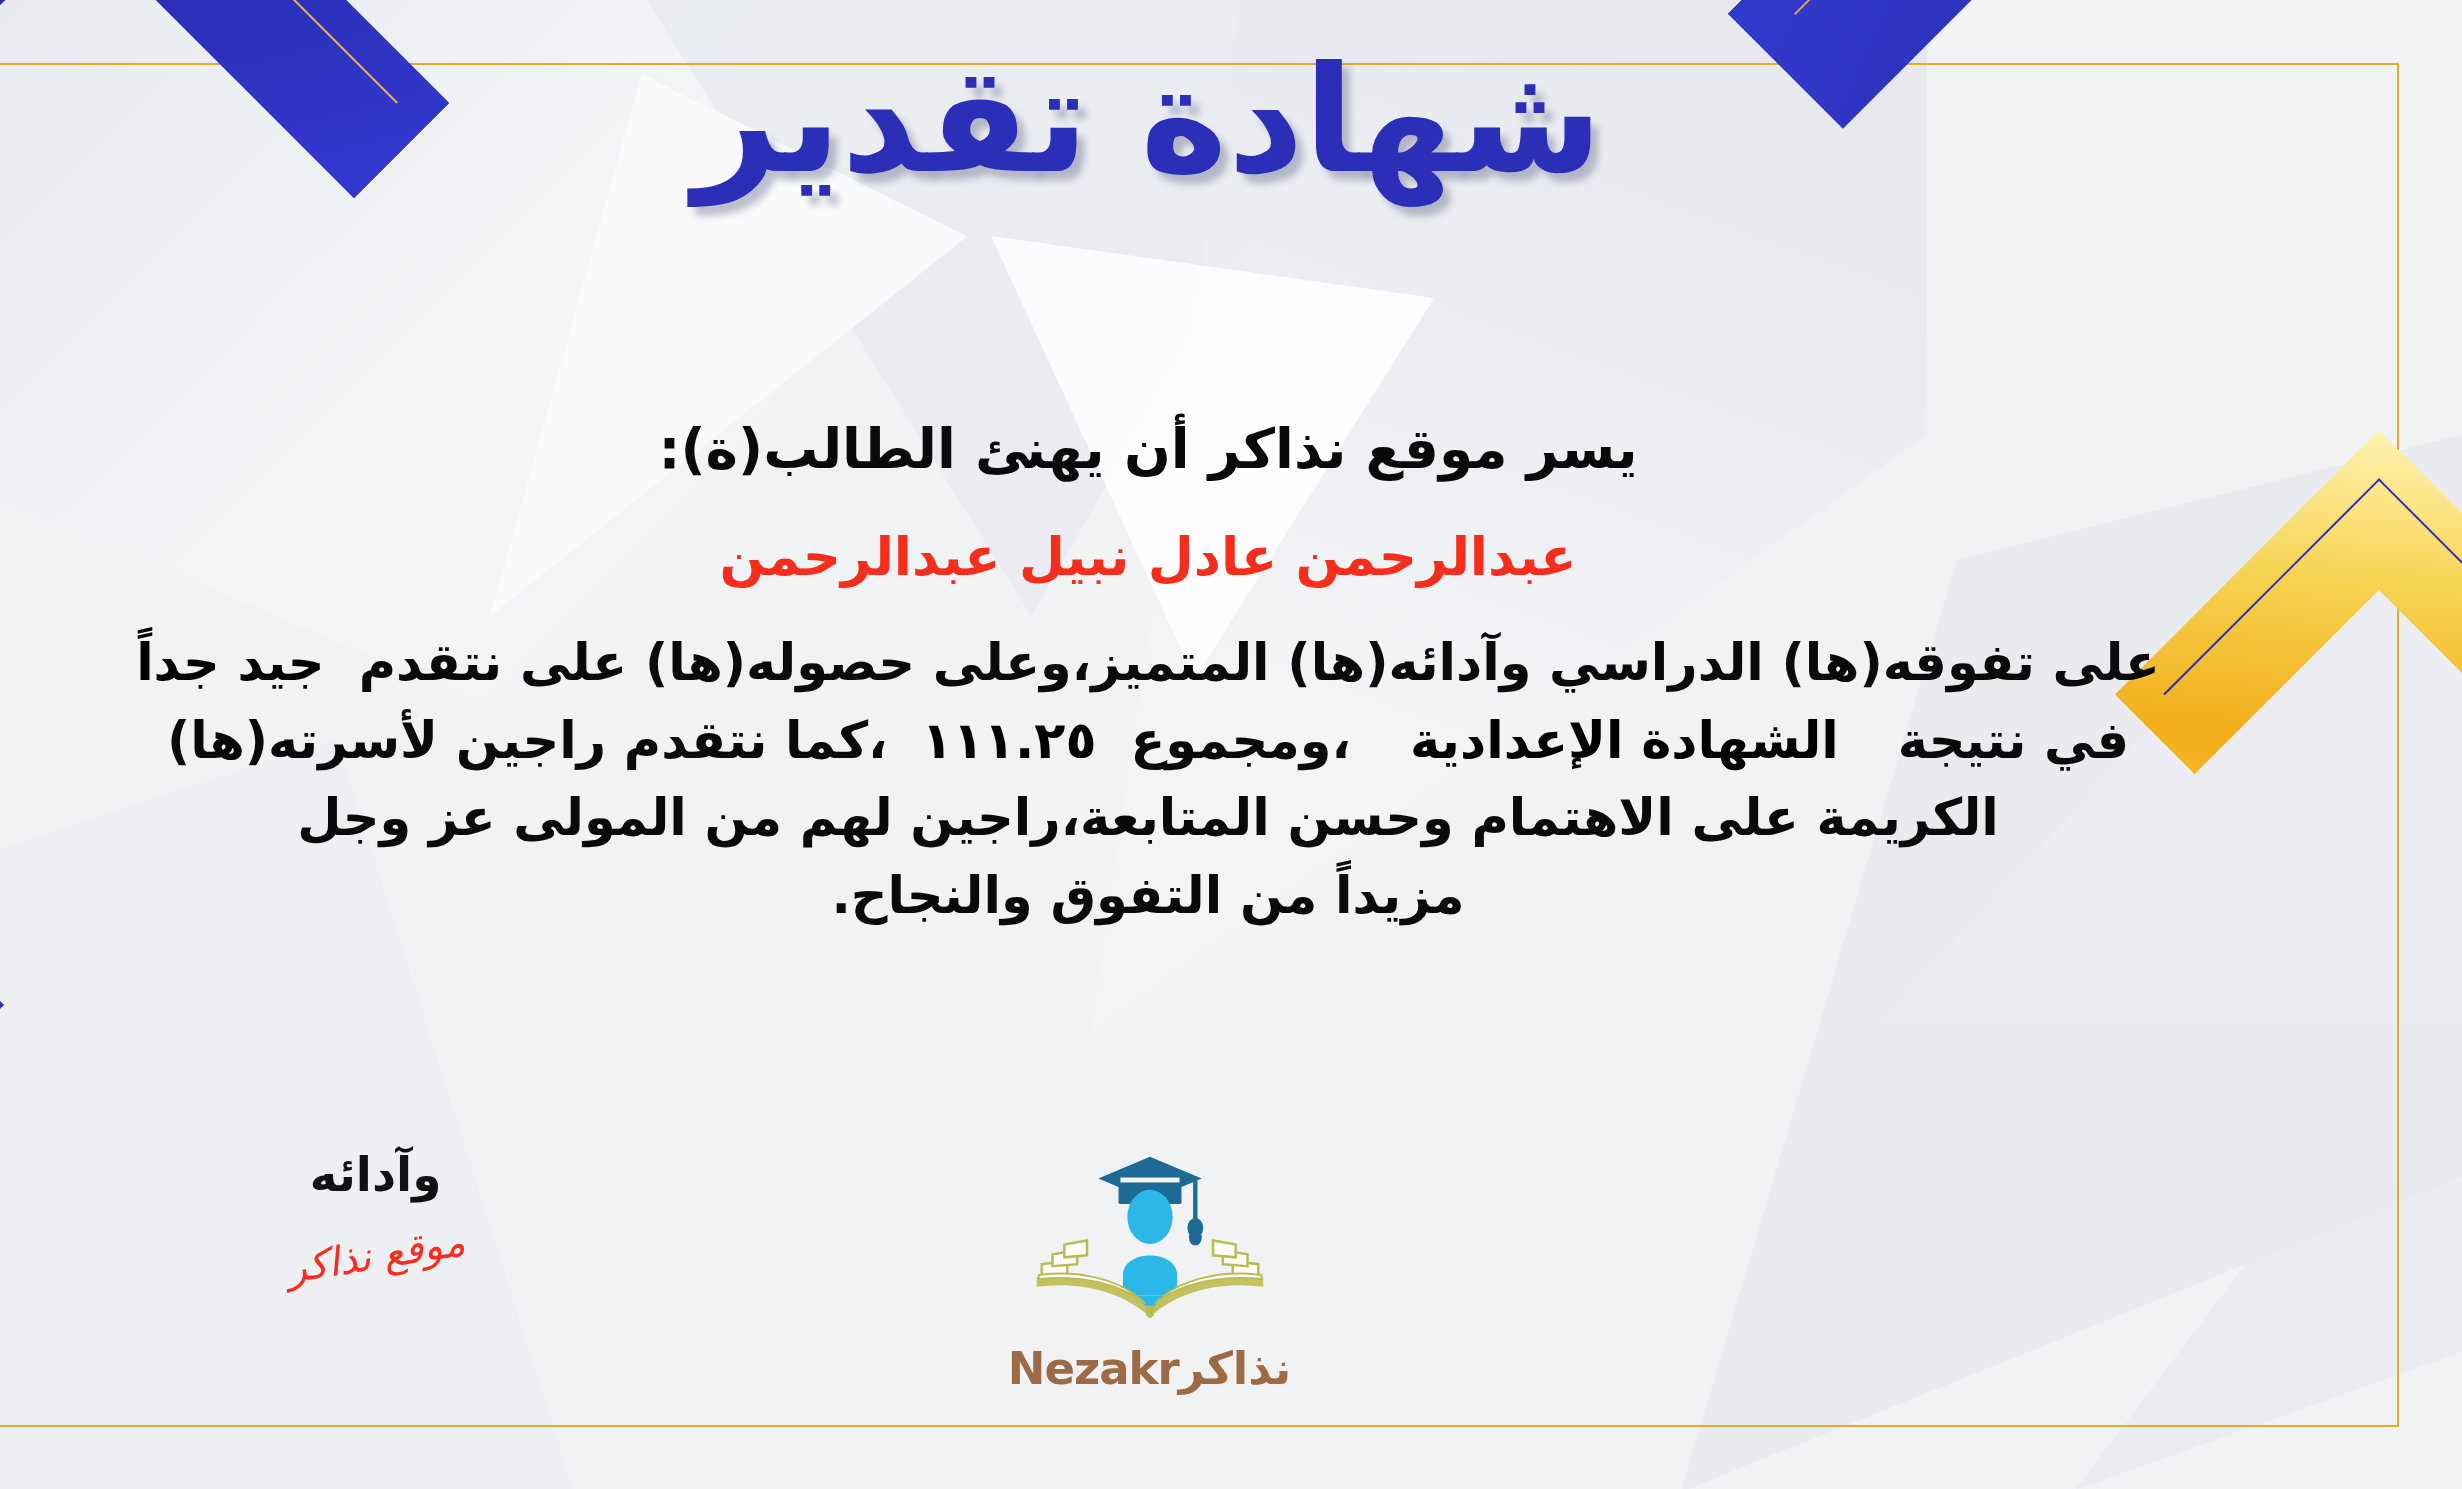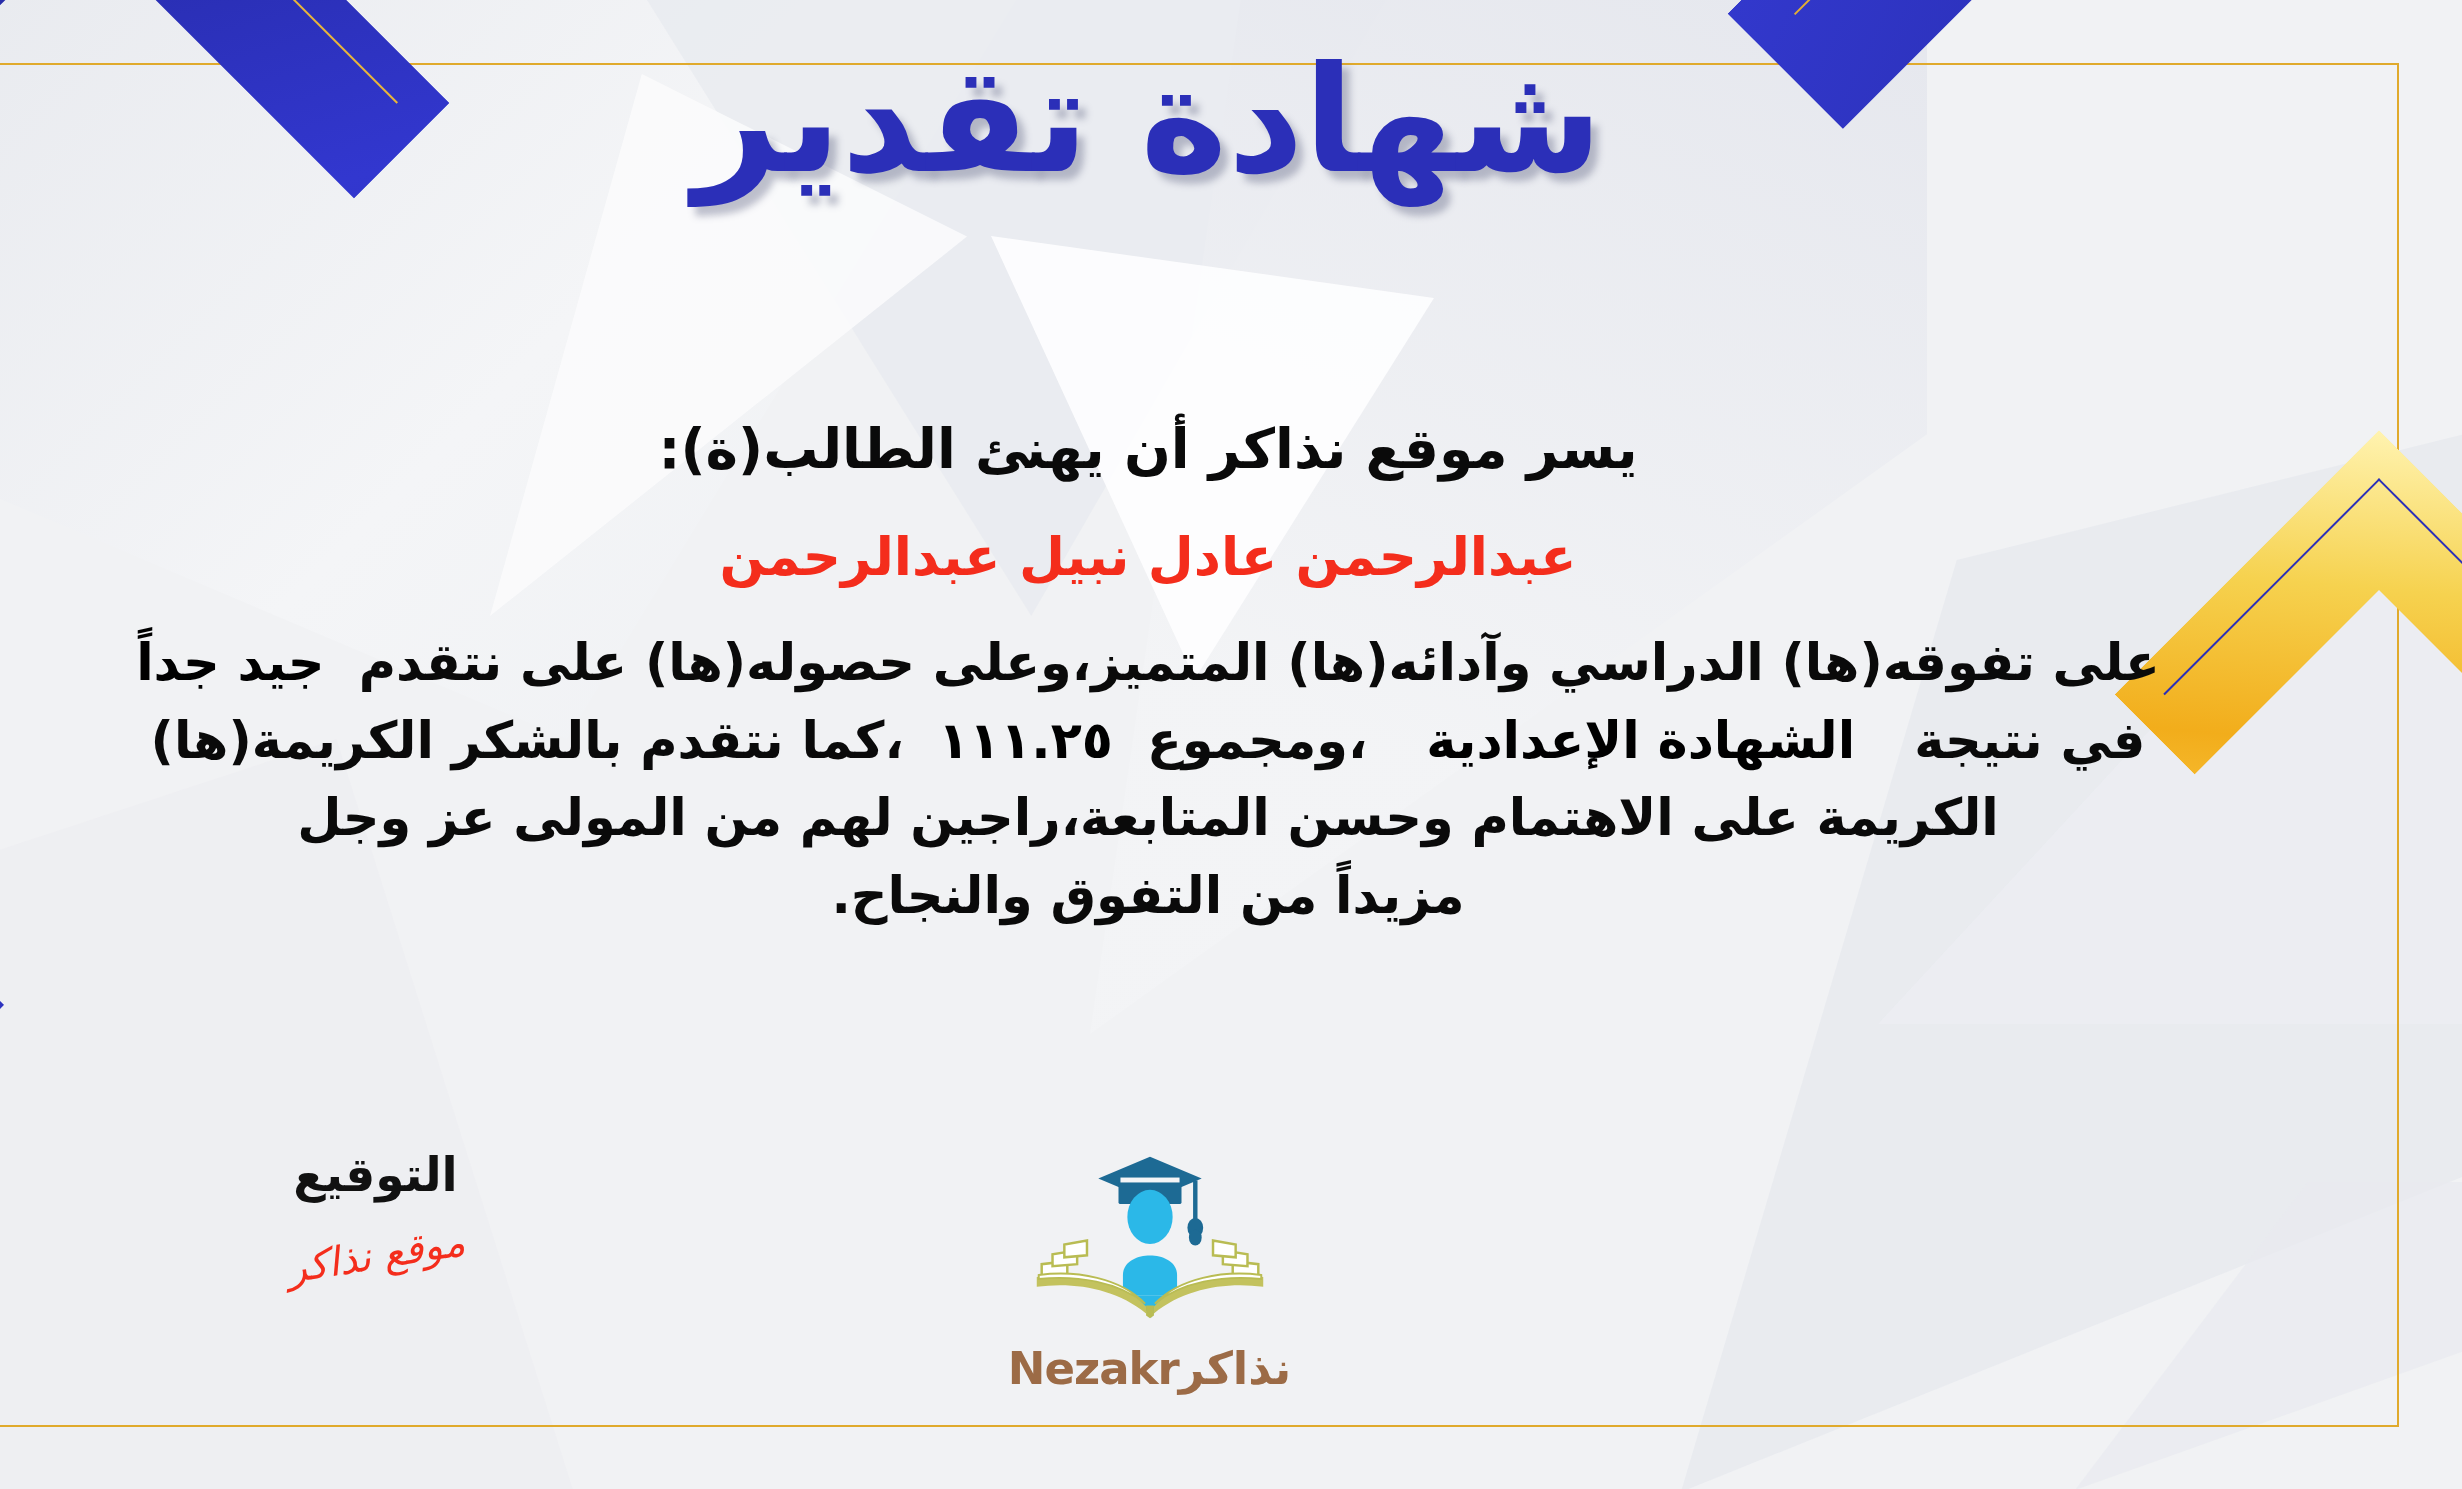--- a/index.html
+++ b/index.html
@@ -232,29 +232,29 @@
 
       <div class="line line-intro">يسر موقع نذاكر أن يهنئ الطالب(ة):</div>
 
       <div class="line line-name">عبدالرحمن عادل نبيل عبدالرحمن</div>
 
       <div class="para">
         <span class="l">
           <span>على تفوقه(ها) الدراسي وآدائه(ها) المتميز،وعلى حصوله(ها) على نتقدم</span><span class="sp"></span><span class="red">جيد جداً</span>
         </span>
         <span class="l">
-          <span>في نتيجة</span><span class="sp-lg"></span><span class="red">الشهادة الإعدادية</span><span class="sp-lg"></span><span>،ومجموع</span><span class="sp"></span><span class="red">١١١.٢٥</span><span class="sp"></span><span>،كما نتقدم بالشكر الكريمة(ها)</span>
+          <span>في نتيجة</span><span class="sp-lg"></span><span class="red">الشهادة الإعدادية</span><span class="sp-lg"></span><span>،ومجموع</span><span class="sp"></span><span class="red">١١١.٢٥</span><span class="sp"></span><span>،كما نتقدم راجين لأسرته(ها)</span>
         </span>
         <span class="l">الكريمة على الاهتمام وحسن المتابعة،راجين لهم من المولى عز وجل</span>
         <span class="l">مزيداً من التفوق والنجاح.</span>
       </div>
     </div>
 
     <div class="sign-wrap">
-      <div class="sign-label">التوقيع</div>
+      <div class="sign-label">وآدائه</div>
       <div class="sign-mark">موقع نذاكر</div>
     </div>
 
     <div class="logo">
       <svg width="256" height="192" viewBox="0 0 520 390">
 
         <g>
           <path d="M155 62 L260 18 L365 62 L260 106 Z" fill="#1D6A94"></path>
           <rect x="196" y="62" width="128" height="52" rx="4" fill="#1D6A94"></rect>
           <rect x="200" y="60" width="120" height="10" fill="#f4f5f7"></rect>

